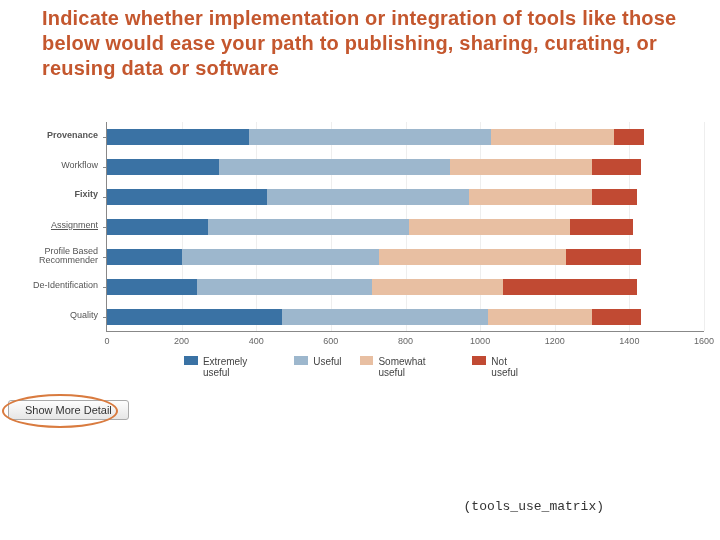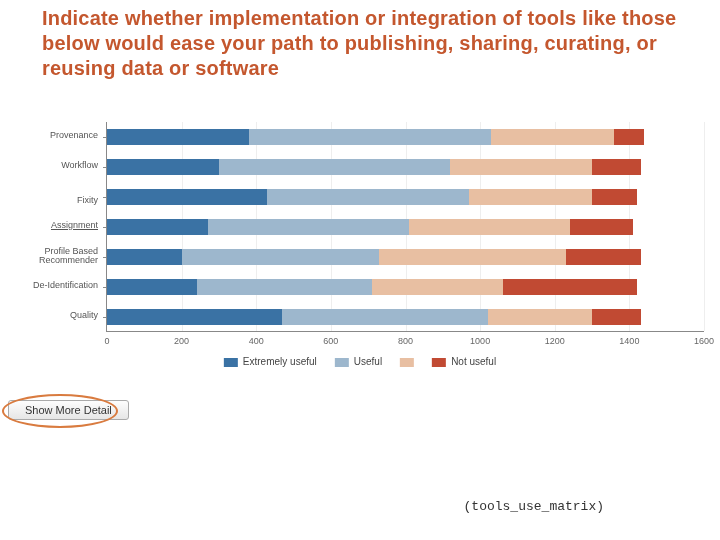--- a/index.html
+++ b/index.html
@@ -93,21 +93,21 @@
     position: absolute;
     left: 50%;
     transform: translateX(-50%);
     top: 234px;
     display: flex;
     gap: 18px;
     font-size: 10px;
     color: #444;
     font-family: Arial, sans-serif;
   }
-  .legend-item { display: flex; align-items: flex-end; gap: 5px; }
+  .legend-item { display: flex; align-items: flex-start; gap: 5px; }
   .swatch { width: 14px; height: 9px; }
   .show-more {
     position: absolute;
     left: 8px;
     top: 400px;
   }
   .show-more-btn {
     font-size: 11px;
     font-family: Arial, sans-serif;
     padding: 3px 16px;
@@ -164,37 +164,37 @@
         <div class="tick-label" style="left: 298.5px;">800</div>
         <div class="grid-line" style="left: 373.125px;"></div>
         <div class="tick-label" style="left: 373.125px;">1000</div>
         <div class="grid-line" style="left: 447.75px;"></div>
         <div class="tick-label" style="left: 447.75px;">1200</div>
         <div class="grid-line" style="left: 522.375px;"></div>
         <div class="tick-label" style="left: 522.375px;">1400</div>
         <div class="grid-line" style="left: 597px;"></div>
         <div class="tick-label" style="left: 597px;">1600</div>
         <div class="row-tick" style="top: 15px;"></div>
-        <div class="cat-label" style="top: 9px;">Provenance</div>
+        <div class="cat-label" style="top: 9px; font-weight: bold;">Provenance</div>
         <div class="row" style="top: 7px;">
           <div class="seg c0" style="width: 141.787px;"></div>
           <div class="seg c1" style="width: 242.531px;"></div>
           <div class="seg c2" style="width: 123.131px;"></div>
           <div class="seg c3" style="width: 29.85px;"></div>
         </div>
         <div class="row-tick" style="top: 45px;"></div>
         <div class="cat-label" style="top: 39px;">Workflow</div>
         <div class="row" style="top: 37px;">
           <div class="seg c0" style="width: 111.938px;"></div>
           <div class="seg c1" style="width: 231.338px;"></div>
           <div class="seg c2" style="width: 141.787px;"></div>
           <div class="seg c3" style="width: 48.5063px;"></div>
         </div>
         <div class="row-tick" style="top: 75px;"></div>
-        <div class="cat-label" style="top: 74px;">Fixity</div>
+        <div class="cat-label" style="top: 68px; font-weight: bold;">Fixity</div>
         <div class="row" style="top: 67px;">
           <div class="seg c0" style="width: 160.444px;"></div>
           <div class="seg c1" style="width: 201.488px;"></div>
           <div class="seg c2" style="width: 123.131px;"></div>
           <div class="seg c3" style="width: 44.775px;"></div>
         </div>
         <div class="row-tick" style="top: 105px;"></div>
         <div class="cat-label" style="top: 99px; text-decoration: underline;">Assignment</div>
         <div class="row" style="top: 97px;">
           <div class="seg c0" style="width: 100.744px;"></div>
@@ -231,20 +231,21 @@
         <div class="legend-item">
           <span class="swatch c0"></span>
           <span>Extremely useful</span>
         </div>
         <div class="legend-item">
           <span class="swatch c1"></span>
           <span>Useful</span>
         </div>
         <div class="legend-item">
           <span class="swatch c2"></span>
+          <span>Somewhat useful</span>
         </div>
         <div class="legend-item">
           <span class="swatch c3"></span>
           <span>Not useful</span>
         </div>
       </div>
   </div>
 
   <div class="show-more">
     <button class="show-more-btn">Show More Detail</button>

